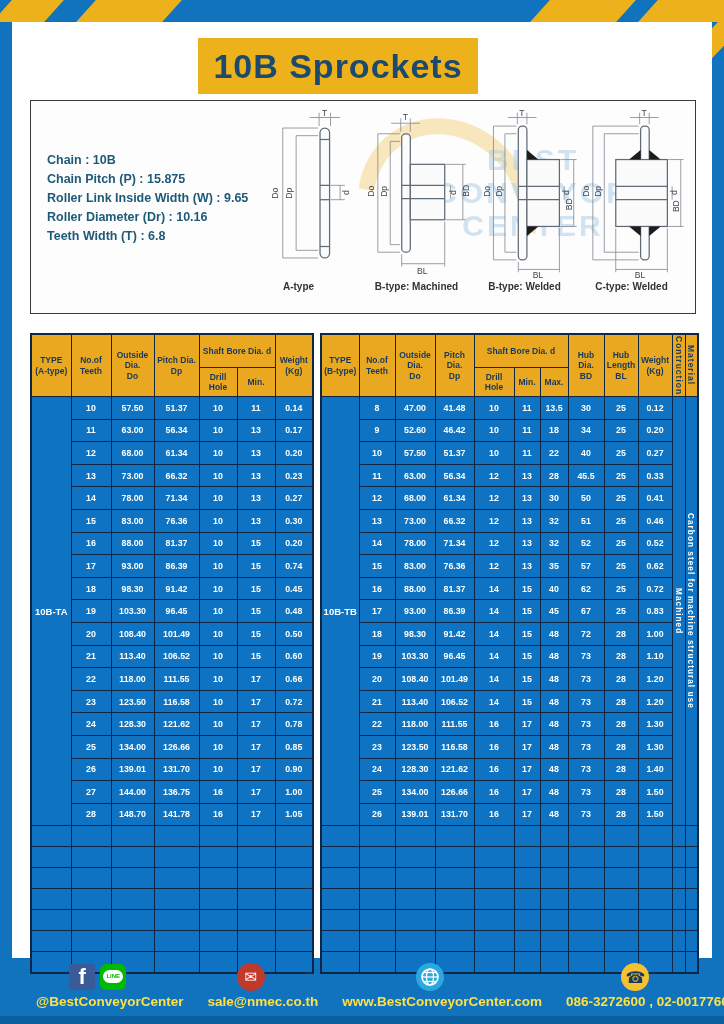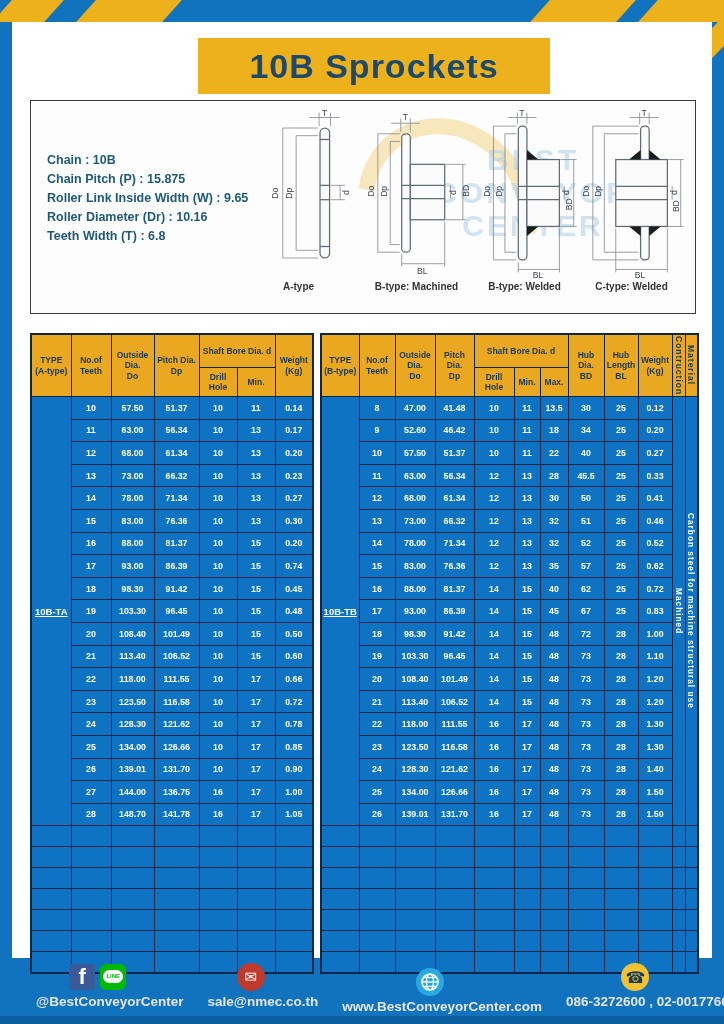--- a/index.html
+++ b/index.html
@@ -11,21 +11,21 @@
   .stripe.s1{ left:2px;  width:52px; }
   .stripe.s2{ left:86px; width:86px; }
   .stripe.s3{ left:540px;width:86px; }
   .stripe.s4{ left:648px;width:86px; }
   .stripe-side { position:absolute; right:-4px; top:20px; width:16px; height:30px; background:#edb11c; transform:skewY(-46deg); }
 
   .content { position:absolute; left:12px; top:22px; width:700px; height:936px; background:#ffffff; }
   .bottom-strip { position:absolute; left:0; bottom:0; width:724px; height:8px; background:#0b5f9e; }
 
   
-  .banner { position:absolute; left:186px; top:16px; width:352px; height:56px; background:#edb11c;
+  .banner { position:absolute; left:186px; top:16px; width:280px; height:56px; background:#edb11c;
             display:flex; align-items:center; justify-content:center; }
   .banner .t { font-size:34px; font-weight:bold; color:#1b4a6e; letter-spacing:1px; }
 
   
   .spec-box { position:absolute; left:18px; top:78px; width:664px; height:212px; background:#fdfdfd;
               border:1.5px solid #3a3a3a; }
   .spec-text { position:absolute; left:16px; top:50px; color:#1e5a78; font-weight:bold;
                font-size:12.5px; line-height:19px; z-index:2; }
   .watermark { position:absolute; left:352px; top:42px; width:300px; text-align:center; color:#aecfe6;
                opacity:.55; font-weight:bold; font-size:30px; line-height:33px; letter-spacing:3px;
@@ -45,31 +45,31 @@
                 background:#0d73c2; border:2px solid #0e2746; }
   .spec-table.left  { left:18px;  width:282px; }
   .spec-table.right { left:308px; width:377px; }
   .spec-table th, .spec-table td { border:1.6px solid #0e2746; overflow:hidden; }
   .spec-table thead th { background:#e9a81f; color:#17395c; font-size:8.5px; font-weight:bold;
                          white-space:pre-line; line-height:1.2; padding:1px; height:30px; }
   .spec-table thead tr.sub th { height:26px; }
   .spec-table td { color:#ffffff; font-size:8.8px; font-weight:bold; text-align:center;
                    height:21.6px; padding:0; }
   .spec-table tr.empty-row td { height:20px; }
-  .spec-table td.type-cell { font-size:9.5px;text-decoration:underline; }
+  .spec-table td.type-cell { font-size:9.5px; }
   th.vhead { writing-mode:vertical-rl; padding:2px 0; letter-spacing:1px; }
   td.vcell { writing-mode:vertical-rl; font-size:8.3px; letter-spacing:1px; text-align:center; }
 
   
   .footer { position:absolute; left:12px; top:960px; width:700px; height:54px; display:flex; align-items:stretch; }
   .f-item { display:flex; flex-direction:column; align-items:center; justify-content:flex-start; padding-top:2px; }
   .f-item .icons { display:flex; gap:5px; align-items:center; height:30px; }
-  .f-item .lbl { color:#e5e5e5; font-weight:bold; font-size:13.5px; margin-top:2px; white-space:nowrap;margin-left:24px; }
+  .f-item .lbl { color:#fde047; font-weight:bold; font-size:13.5px; margin-top:2px; white-space:nowrap;margin-left:24px; }
   .f-div { width:5px; background:#e6c31c; margin:4px 0 10px 0; }
-  .g1{ flex:171 0 0; } .g2{ flex:131 0 0; } .g3{ flex:225 0 0;justify-content:flex-end; } .g4{ flex:197 0 0; }
+  .g1{ flex:171 0 0; } .g2{ flex:131 0 0; } .g3{ flex:225 0 0; } .g4{ flex:197 0 0; }
   .ic-fb { width:26px; height:26px; background:#3a5a98; border-radius:3px; color:#fff; font-weight:bold;
            font-size:22px; line-height:26px; text-align:center; }
   .ic-line { width:26px; height:26px; background:#00b900; border-radius:6px; position:relative; }
   .ic-line .bubble { position:absolute; left:3px; top:6px; width:20px; height:13px; background:#fff;
            border-radius:7px; color:#00b900; font-size:6px; font-weight:bold; text-align:center; line-height:13px; }
   .ic-round { width:28px; height:28px; border-radius:50%; display:flex; align-items:center; justify-content:center; }
   .ic-mail  { background:#c0392b; color:#fff; font-size:15px; }
   .ic-globe { background:#2aa9e0; }
   .ic-phone { background:#f2c233; color:#17395c; font-size:16px; }
 

